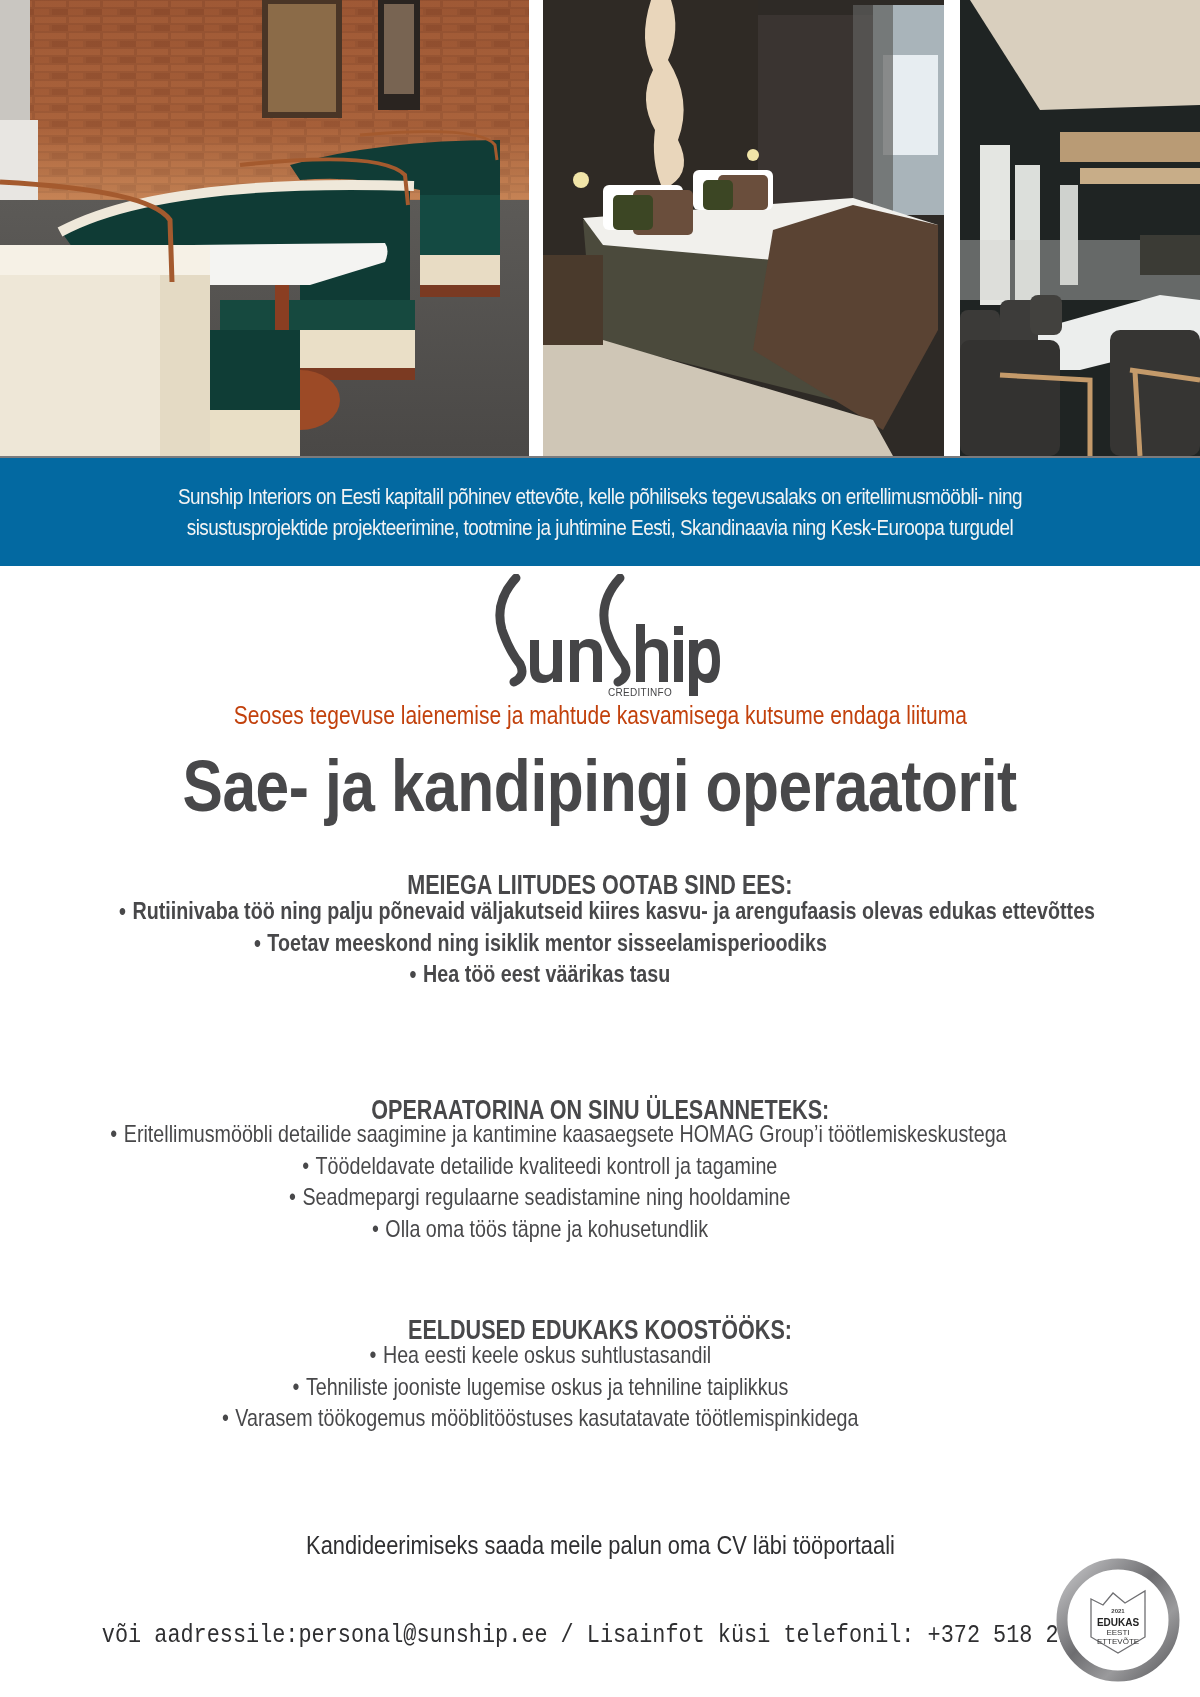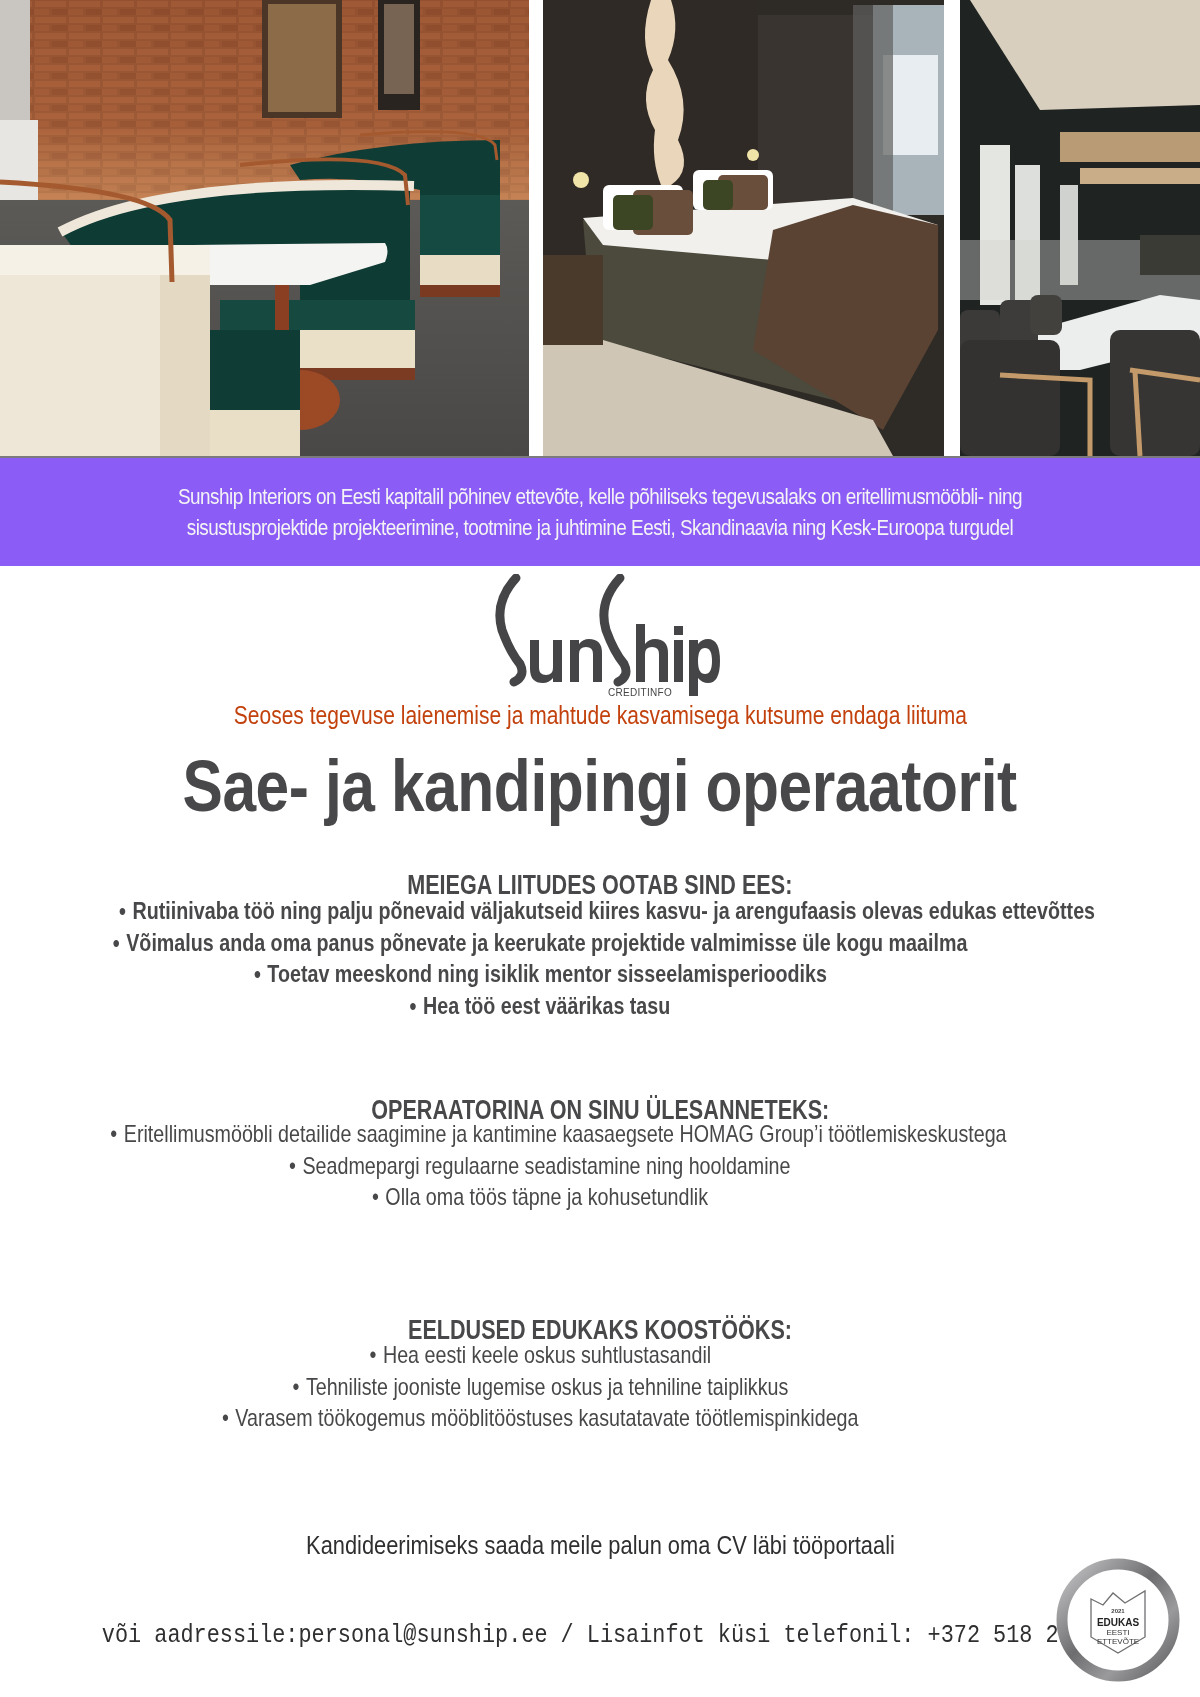--- a/index.html
+++ b/index.html
@@ -10,21 +10,21 @@
     .photos { position: absolute; left: 0; top: 0; width: 1200px; height: 456px; background: #ffffff; }
     .photo { position: absolute; top: 0; height: 456px; overflow: hidden; }
     .photo svg { display: block; width: 100%; height: 100%; }
     .photo-1 { left: 0; width: 529px; }
     .photo-2 { left: 543px; width: 401px; }
     .photo-3 { left: 960px; width: 240px; }
 
     
     .banner {
       position: absolute; left: 0; top: 456px; width: 1200px; height: 110px;
-      background: #8b5cf6; color: #f4f4f4;
+      background: #0369a1; color: #f4f4f4;
       display: flex; align-items: center; justify-content: center;
       border-top: 2px solid #7b7b7d;
     }
     .banner-text {
       width: 1000px; text-align: center;
       font-size: 22px; line-height: 31px; letter-spacing: -0.6px;
       transform: scaleX(0.86); transform-origin: center;
     }
 
     
@@ -221,36 +221,36 @@
 </div>
 
 <div class="center-line section-head sh-1">
   <span class="condensed">MEIEGA LIITUDES OOTAB SIND EES:</span>
 </div>
 <div class="list list-bold">
   <div class="list-item">
     <span class="condensed"><span class="bullet">•</span><span>Rutiinivaba töö ning palju põnevaid väljakutseid kiires kasvu- ja arengufaasis olevas edukas ettevõttes</span></span>
   </div>
   <div class="list-item">
-    <span class="condensed"><span class="bullet">•</span><span>Võimalus anda oma panus põnevate ja keerukate projektide valmimisse üle kogu maailma</span></span>
-  </div>
-  <div class="list-item">
     <span class="condensed"><span class="bullet">•</span><span>Toetav meeskond ning isiklik mentor sisseelamisperioodiks</span></span>
   </div>
   <div class="list-item">
     <span class="condensed"><span class="bullet">•</span><span>Hea töö eest väärikas tasu</span></span>
   </div>
 </div>
 
 <div class="center-line section-head sh-2">
   <span class="condensed">OPERAATORINA ON SINU ÜLESANNETEKS:</span>
 </div>
 <div class="list list-regular list-2">
   <div class="list-item">
     <span class="condensed"><span class="bullet">•</span><span>Eritellimusmööbli detailide saagimine ja kantimine kaasaegsete  HOMAG Group’i töötlemiskeskustega</span></span>
+  </div>
+  <div class="list-item">
+    <span class="condensed"><span class="bullet">•</span><span>Töödeldavate detailide kvaliteedi kontroll ja tagamine</span></span>
   </div>
   <div class="list-item">
     <span class="condensed"><span class="bullet">•</span><span>Seadmepargi regulaarne seadistamine ning hooldamine</span></span>
   </div>
   <div class="list-item">
     <span class="condensed"><span class="bullet">•</span><span>Olla oma töös täpne ja kohusetundlik</span></span>
   </div>
 </div>
 
 <div class="center-line section-head sh-3">

